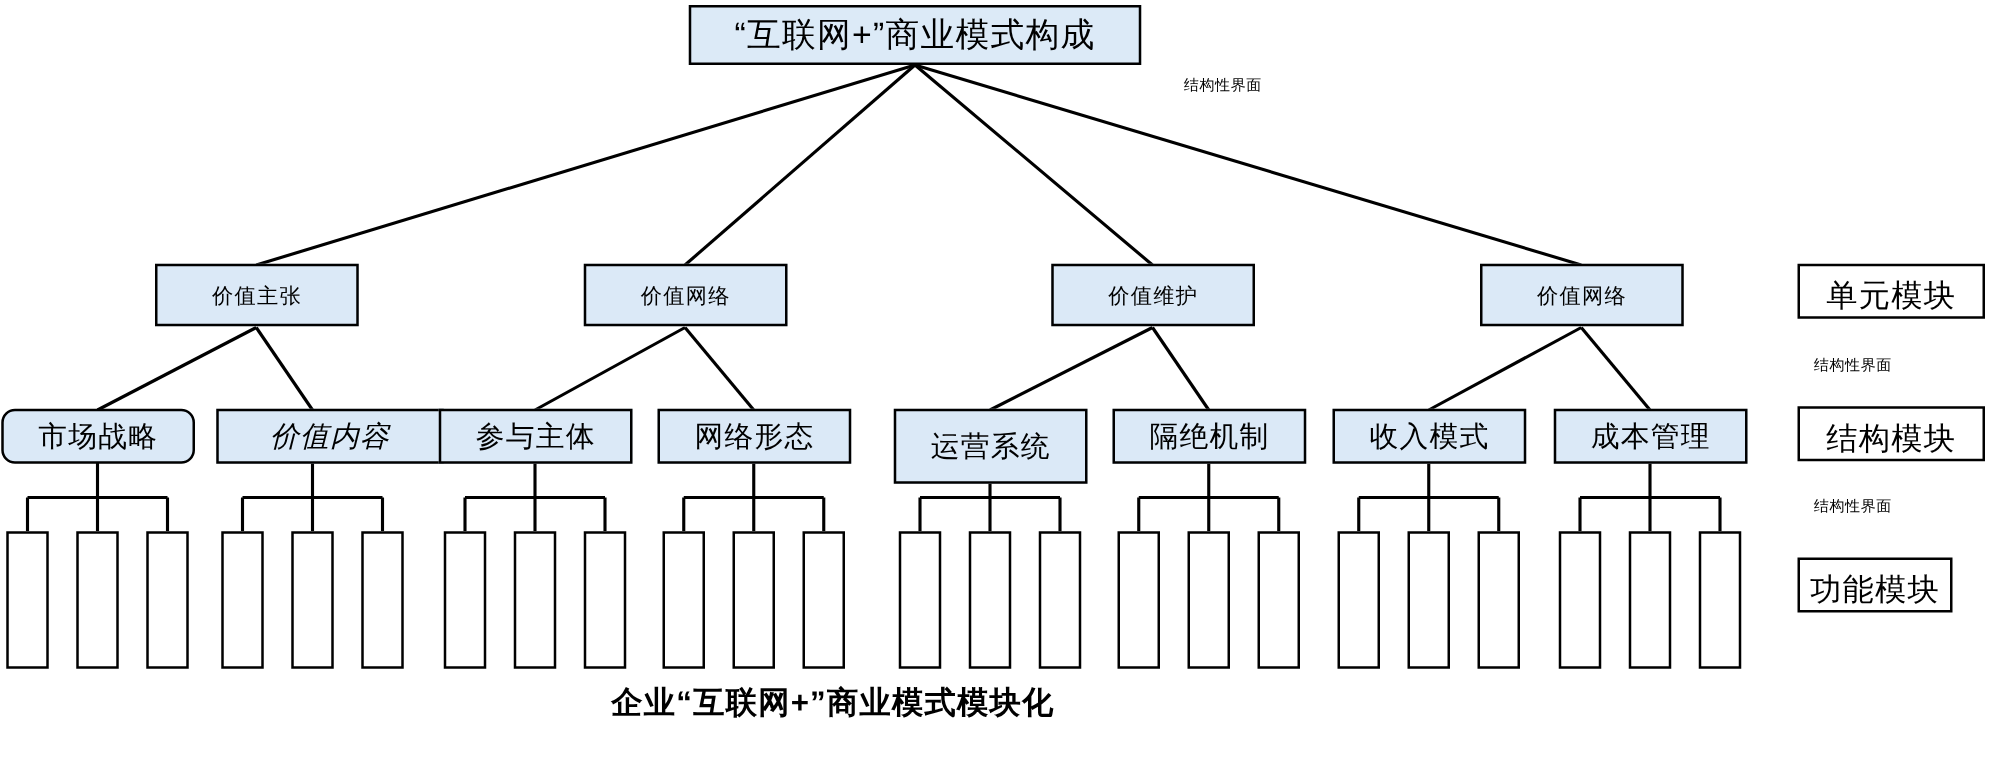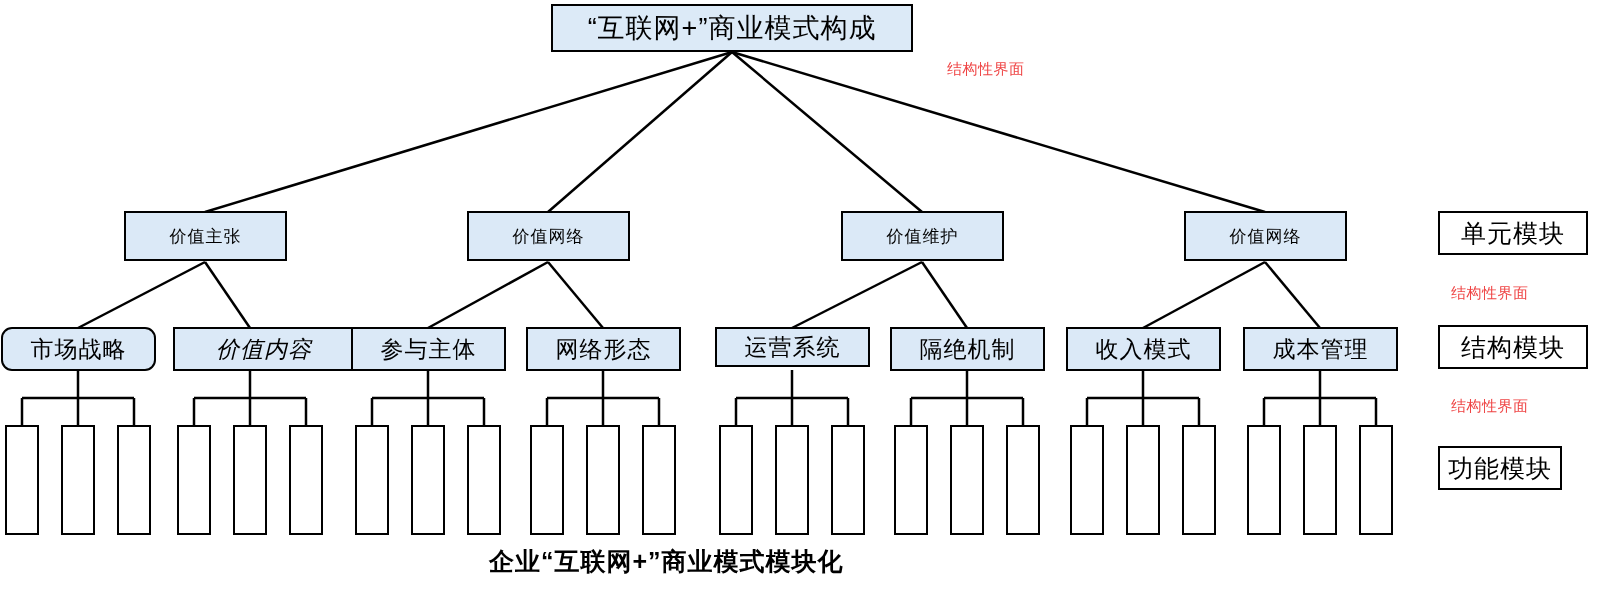--- a/index.html
+++ b/index.html
@@ -51,30 +51,30 @@
   .node.leaf {
     background: #ffffff;
     border-width: 2px;
   }
   .legend-box {
     position: absolute;
     box-sizing: border-box;
     border: 2px solid #000000;
     background: #ffffff;
     display: flex;
-    align-items: center;
+    align-items: flex-end;
     justify-content: center;
     font-size: 25px;
     color: #000000;
     letter-spacing: 1px;
   }
   .legend-text {
     position: absolute;
-    font-size: 15px;
-    color: #ef4444;
+    font-size: 12px;
+    color: #000000;
     white-space: nowrap;
     letter-spacing: 0.5px;
   }
   .caption {
     position: absolute;
     font-size: 25px;
     font-weight: bold;
     color: #000000;
     white-space: nowrap;
     letter-spacing: 1px;
@@ -179,21 +179,21 @@
   </div>
   <div class="node struct" style="left:173px; top:327px; width:182px; height:44px;font-style:italic;">
     <span>价值内容</span>
   </div>
   <div class="node struct" style="left:351px; top:327px; width:155px; height:44px;">
     <span>参与主体</span>
   </div>
   <div class="node struct" style="left:526px; top:327px; width:155px; height:44px;">
     <span>网络形态</span>
   </div>
-  <div class="node struct" style="left:715px; top:327px; width:155px; height:40px;text-align:center;">
+  <div class="node struct" style="left:715px; top:327px; width:155px; height:60px;text-align:center;">
     <span>运营系统</span>
   </div>
   <div class="node struct" style="left:890px; top:327px; width:155px; height:44px;">
     <span>隔绝机制</span>
   </div>
   <div class="node struct" style="left:1066px; top:327px; width:155px; height:44px;">
     <span>收入模式</span>
   </div>
   <div class="node struct" style="left:1243px; top:327px; width:155px; height:44px;">
     <span>成本管理</span>

